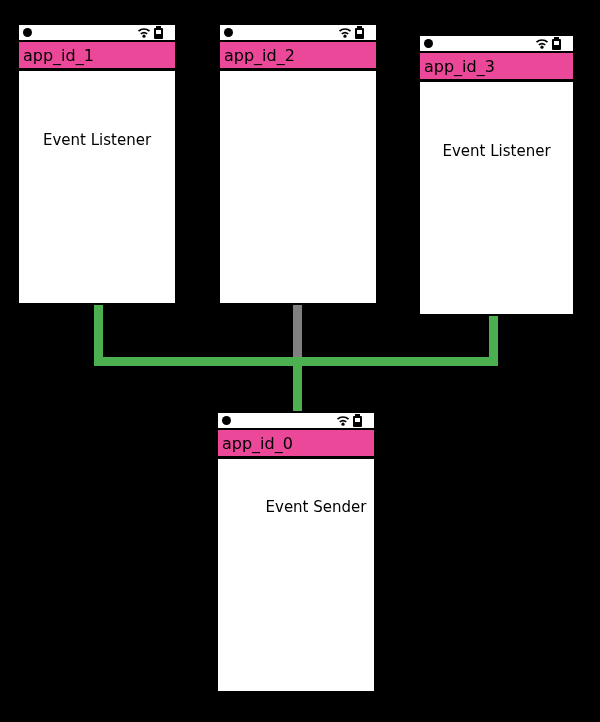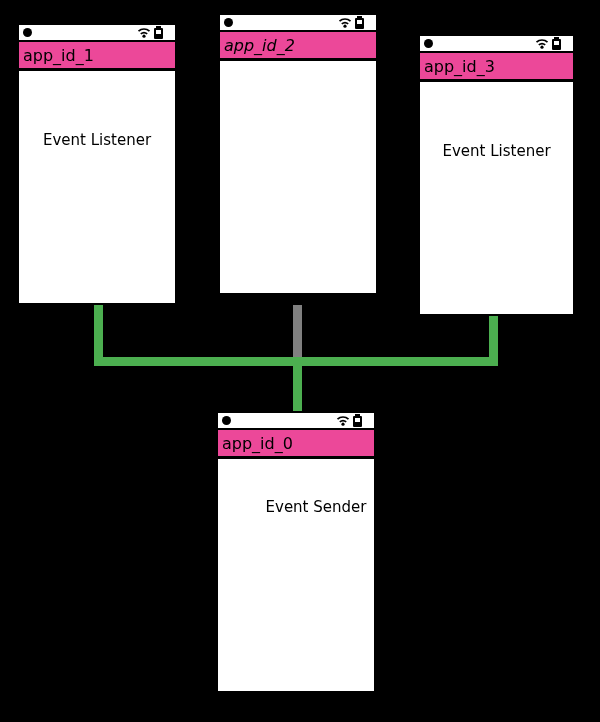--- a/index.html
+++ b/index.html
@@ -15,21 +15,21 @@
   
   .phone {
     position: absolute;
     background: var(--phone-bg, #fff);
     border: 2px solid var(--phone-border, #000);
     box-sizing: border-box;
     display: flex;
     flex-direction: column;
   }
   .phone-1 { left: 17px;  top: 23px;  width: 160px; height: 282px; }
-  .phone-2 { left: 218px; top: 13px;  width: 160px; height: 282px; font-style: italic; }
+  .phone-2 { left: 218px; top: 23px;  width: 160px; height: 282px; }
   .phone-3 { left: 418px; top: 34px;  width: 157px; height: 282px; }
   .phone-0 { left: 216px; top: 411px; width: 160px; height: 282px; }
 
   .status-bar {
     height: 15px;
     flex: 0 0 15px;
     display: flex;
     align-items: center;
     padding: 0 12px 0 4px;
     border-bottom: 2px solid #000;

